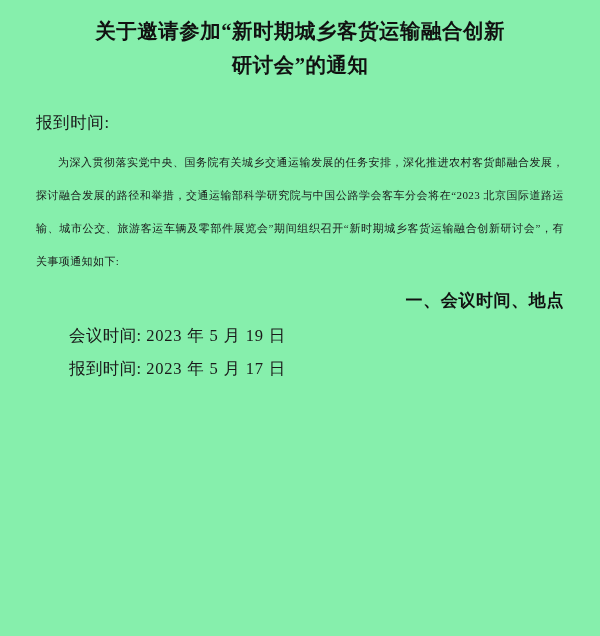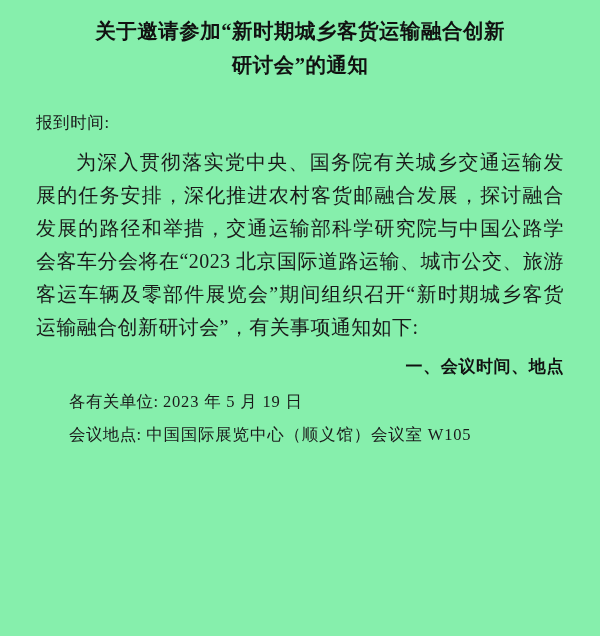--- a/index.html
+++ b/index.html
@@ -35,21 +35,21 @@
   .doc-title .line {
     display: block;
   }
   .salutation {
     font-size: 16.5px;
     line-height: 30px;
     margin: 0 0 8px 0;
     letter-spacing: 0.6px;
   }
   .body-para {
-    font-size: 20px;
+    font-size: 11px;
     line-height: 33px;
     margin: 0 0 4px 0;
     text-align: justify;
     text-justify: inter-ideograph;
     text-indent: 2em;
     letter-spacing: 0.4px;
   }
   .section-heading {
     font-size: 17px;
     font-weight: bold;
@@ -91,26 +91,26 @@
     <span class="line">研讨会”的通知</span>
   </h1>
 
   <p class="salutation">报到时间:</p>
 
   <p class="body-para">为深入贯彻落实党中央、国务院有关城乡交通运输发展的任务安排，深化推进农村客货邮融合发展，探讨融合发展的路径和举措，交通运输部科学研究院与中国公路学会客车分会将在“2023 北京国际道路运输、城市公交、旅游客运车辆及零部件展览会”期间组织召开“新时期城乡客货运输融合创新研讨会”，有关事项通知如下:</p>
 
   <h2 class="section-heading">一、会议时间、地点</h2>
 
   <p class="info-line">
-    <span class="label">各有关单位:</span>
+    <span class="label">会议时间:</span>
     <span class="value">2023 年 5 月 19 日</span>
   </p>
 
+  <p class="info-line">
+    <span class="label">报到时间:</span>
+    <span class="value">2023 年 5 月 17 日</span>
+  </p>
 
-  <p class="info-line">
-    <span class="label">会议地点:</span>
-    <span class="value">中国国际展览中心（顺义馆）会议室 W105</span>
-  </p>
 
 
 
   <div class="clip-bottom"></div>
 </div>
 
 </body></html>

